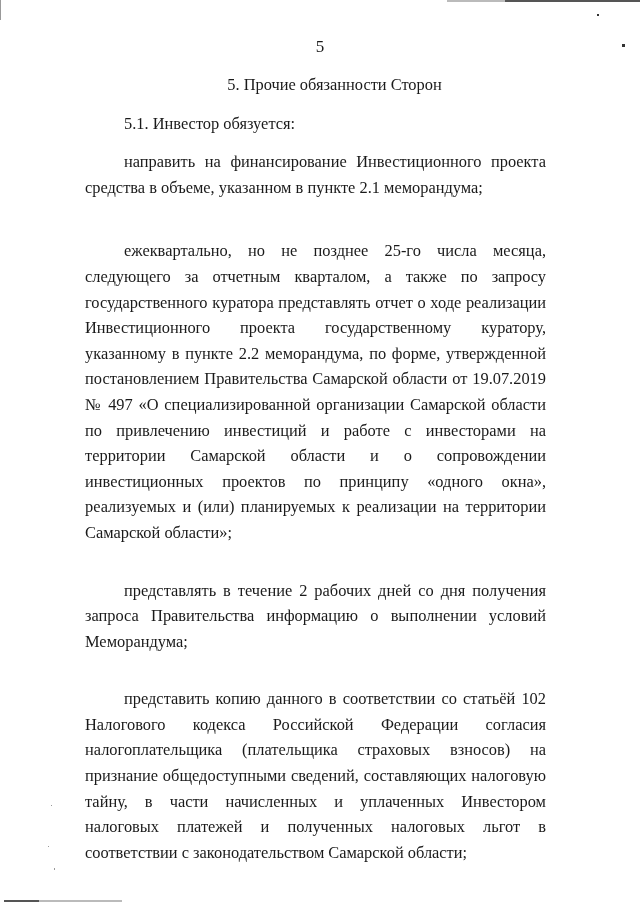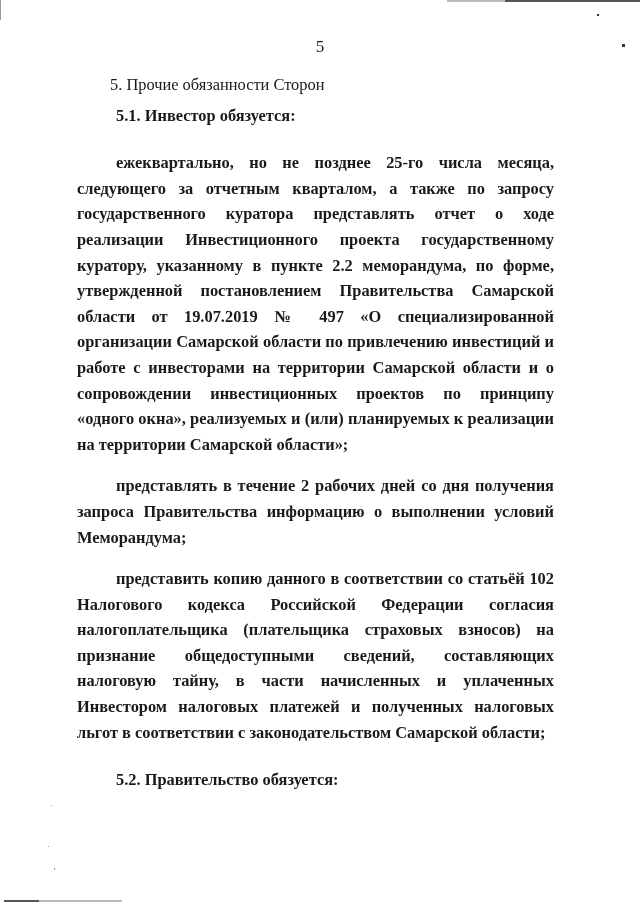--- a/index.html
+++ b/index.html
@@ -11,25 +11,24 @@
       color: #1a1a1a;
     }
     .page-number {
       position: absolute; left: 0; width: 640px; top: 37px;
       text-align: center; font-size: 17px; line-height: 20px;
     }
     .text-block {
       position: absolute; left: 72px; top: 72px; width: 487px;
       font-size: 16.4px; line-height: 25.6px;
     }
-    .heading { text-align: left; margin: 0; padding-left: 38px; }
+    .heading { text-align: center; margin: 0; padding-left: 38px; }
     .para {
-      margin: 5px; text-indent: 39px; text-align: justify;
+      margin: 13px; text-indent: 39px; text-align: justify;
       text-align-last: left;
-      font-weight: bold;
     }
     .gap { height: 6px; }
     .scan-line-top {
       position: absolute; top: 0; left: 447px; width: 193px; height: 2px;
       background: linear-gradient(to right, #bbbbbb 0%, #bbbbbb 30%, #555 30%, #555 100%);
     }
     .scan-line-bottom {
       position: absolute; bottom: 3px; left: 4px; width: 118px; height: 2px;
       background: linear-gradient(to right, #555 0%, #555 30%, #bbbbbb 30%, #bbbbbb 100%);
     }
@@ -43,20 +42,21 @@
   <div class="scan-line-top"></div>
   <div class="left-edge"></div>
   <div class="speck" style="left:597px;top:14px;width:2px;height:2px;"></div>
   <div class="speck" style="left:622px;top:44px;width:3px;height:3px;"></div>
 
   <div class="page-number">5</div>
 
   <div class="text-block">
     <p class="heading">5. Прочие обязанности Сторон</p>
     <p class="para">5.1. Инвестор обязуется:</p>
+    <p class="para">направить на финансирование Инвестиционного проекта средства в объеме, указанном в пункте 2.1 меморандума;</p>
     <div class="gap"></div>
     <div class="gap"></div>
     <p class="para">ежеквартально, но не позднее 25-го числа месяца, следующего за отчетным кварталом, а также по запросу государственного куратора представлять отчет о ходе реализации Инвестиционного проекта государственному куратору, указанному в пункте 2.2 меморандума, по форме, утвержденной постановлением Правительства Самарской области от 19.07.2019 № 497 «О специализированной организации Самарской области по привлечению инвестиций и работе с инвесторами на территории Самарской области и о сопровождении инвестиционных проектов по принципу «одного окна», реализуемых и (или) планируемых к реализации на территории Самарской области»;</p>
     <div class="gap"></div>
     <p class="para">представлять в течение 2 рабочих дней со дня получения запроса Правительства информацию о выполнении условий Меморандума;</p>
     <div class="gap"></div>
     <p class="para">представить копию данного в соответствии со статьёй 102 Налогового кодекса Российской Федерации согласия налогоплательщика (плательщика страховых взносов) на признание общедоступными сведений, составляющих налоговую тайну, в части начисленных и уплаченных Инвестором налоговых платежей и полученных налоговых льгот в соответствии с законодательством Самарской области;</p>
     <div class="gap"></div>
     <div class="gap"></div>
     <p class="para">5.2. Правительство обязуется:</p>

